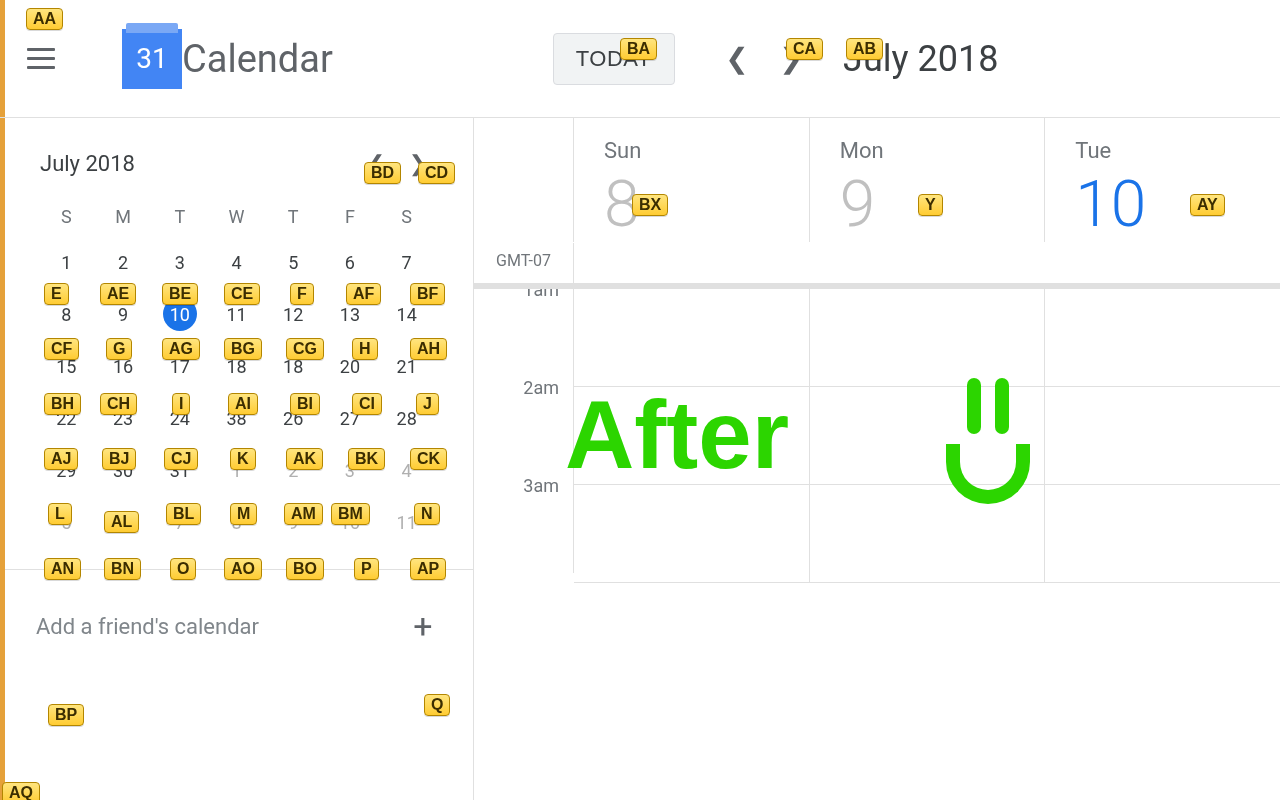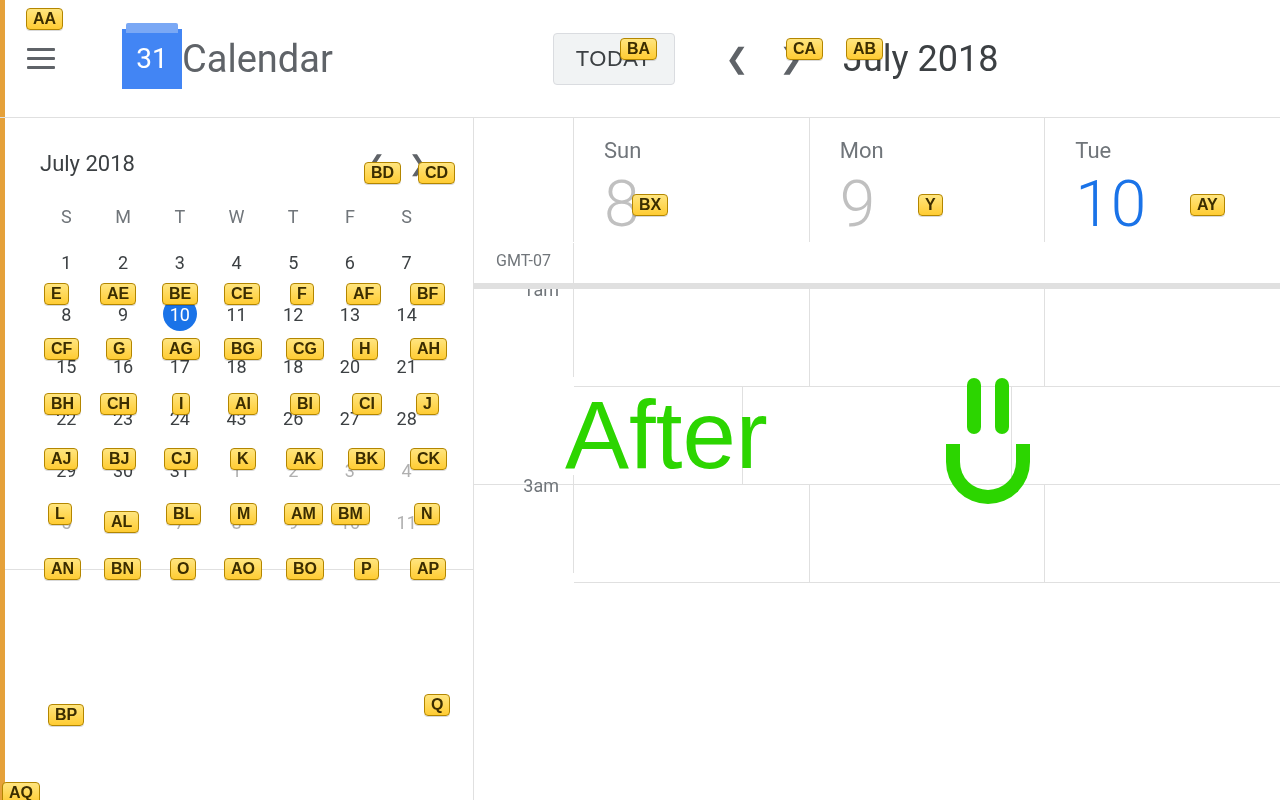--- a/index.html
+++ b/index.html
@@ -54,21 +54,21 @@
   .hours { flex:1; overflow-y:hidden;text-align:center; }
   .hour-row { display:flex; height: 98px; }
   .hour-row .tz-col { display:flex; align-items:flex-start; justify-content:flex-end; padding-right:14px; font-size:18px; color:#70757a; padding-top:-2px; position:relative; top:-10px;}
   .hour-row .slot { flex:1; border-right:1px solid #e0e0e0; border-bottom:1px solid #e0e0e0; }
   .hour-row .slot:last-child{ border-right:none; }
 
   
   .hint { position:absolute; background: linear-gradient(#ffe57f,#ffcc33); border:1px solid #b38600; border-radius:4px; padding: 1px 6px; font-size: 16px; font-weight:700; color:#3b2d00; font-family: Arial, sans-serif; box-shadow: 0 1px 0 rgba(0,0,0,0.15); z-index: 50; }
 
   
-  .after-text { position:absolute; left: 565px; top: 380px; color:#2cd500; font-size: 96px; font-weight:400; font-family: Arial, sans-serif; z-index:60; }
+  .after-text { position:absolute; left: 565px; top: 380px; color:#2cd500; font-size: 96px; font-weight:700; font-family: Arial, sans-serif; z-index:60; }
   .smile { position:absolute; left: 946px; top: 378px; z-index:60; }
   .smile .eyes { display:flex; gap:14px; justify-content:center; }
   .smile .eye { width: 14px; height: 56px; background:#2cd500; border-radius: 7px; }
   .smile .mouth { width: 84px; height: 60px; border: 14px solid #2cd500; border-top:none; border-radius: 0 0 60px 60px; margin-top: 10px; }
 
   .left-edge { position:absolute; left:0; top:0; bottom:0; width:5px; background:#e5a13a; }
 </style>
 </head>
 <body>
 
@@ -127,41 +127,45 @@
           <div class="mini-day">15</div>
           <div class="mini-day">16</div>
           <div class="mini-day">17</div>
           <div class="mini-day">18</div>
           <div class="mini-day">18</div>
           <div class="mini-day">20</div>
           <div class="mini-day">21</div>
           <div class="mini-day">22</div>
           <div class="mini-day">23</div>
           <div class="mini-day">24</div>
-          <div class="mini-day">43</div>
+          <div class="mini-day">38</div>
           <div class="mini-day">26</div>
           <div class="mini-day">27</div>
           <div class="mini-day">28</div>
           <div class="mini-day">29</div>
           <div class="mini-day">30</div>
           <div class="mini-day">31</div>
           <div class="mini-day other">1</div>
           <div class="mini-day other">2</div>
           <div class="mini-day other">3</div>
           <div class="mini-day other">4</div>
           <div class="mini-day other">5</div>
           <div class="mini-day other">6</div>
           <div class="mini-day other">7</div>
           <div class="mini-day other">8</div>
           <div class="mini-day other">9</div>
           <div class="mini-day other">10</div>
           <div class="mini-day other">11</div>
         </div>
     </div>
     <div class="separator"></div>
+    <div class="friend-row">
+      <div class="friend-ghost">Add a friend's calendar</div>
+      <div class="plus-btn">+</div>
+    </div>
   </div>
 
   <div class="main">
     <div class="cols-head" id="cols-head">
       <div class="tz-col"></div>
     <div class="day-col">
           <div class="dow-label">Sun</div>
           <div class="dnum">8</div>
         </div>
         <div class="day-col">
@@ -180,20 +184,21 @@
         <div class="slot"></div>
       </div>
     <div class="hours" id="hours">
         <div class="hour-row">
           <div class="tz-col">1am</div>
           <div class="slot"></div>
           <div class="slot"></div>
           <div class="slot"></div>
         </div>
         <div class="hour-row">
+          <div class="tz-col">2am</div>
           <div class="slot"></div>
           <div class="slot"></div>
           <div class="slot"></div>
         </div>
         <div class="hour-row">
           <div class="tz-col">3am</div>
           <div class="slot"></div>
           <div class="slot"></div>
           <div class="slot"></div>
         </div>

